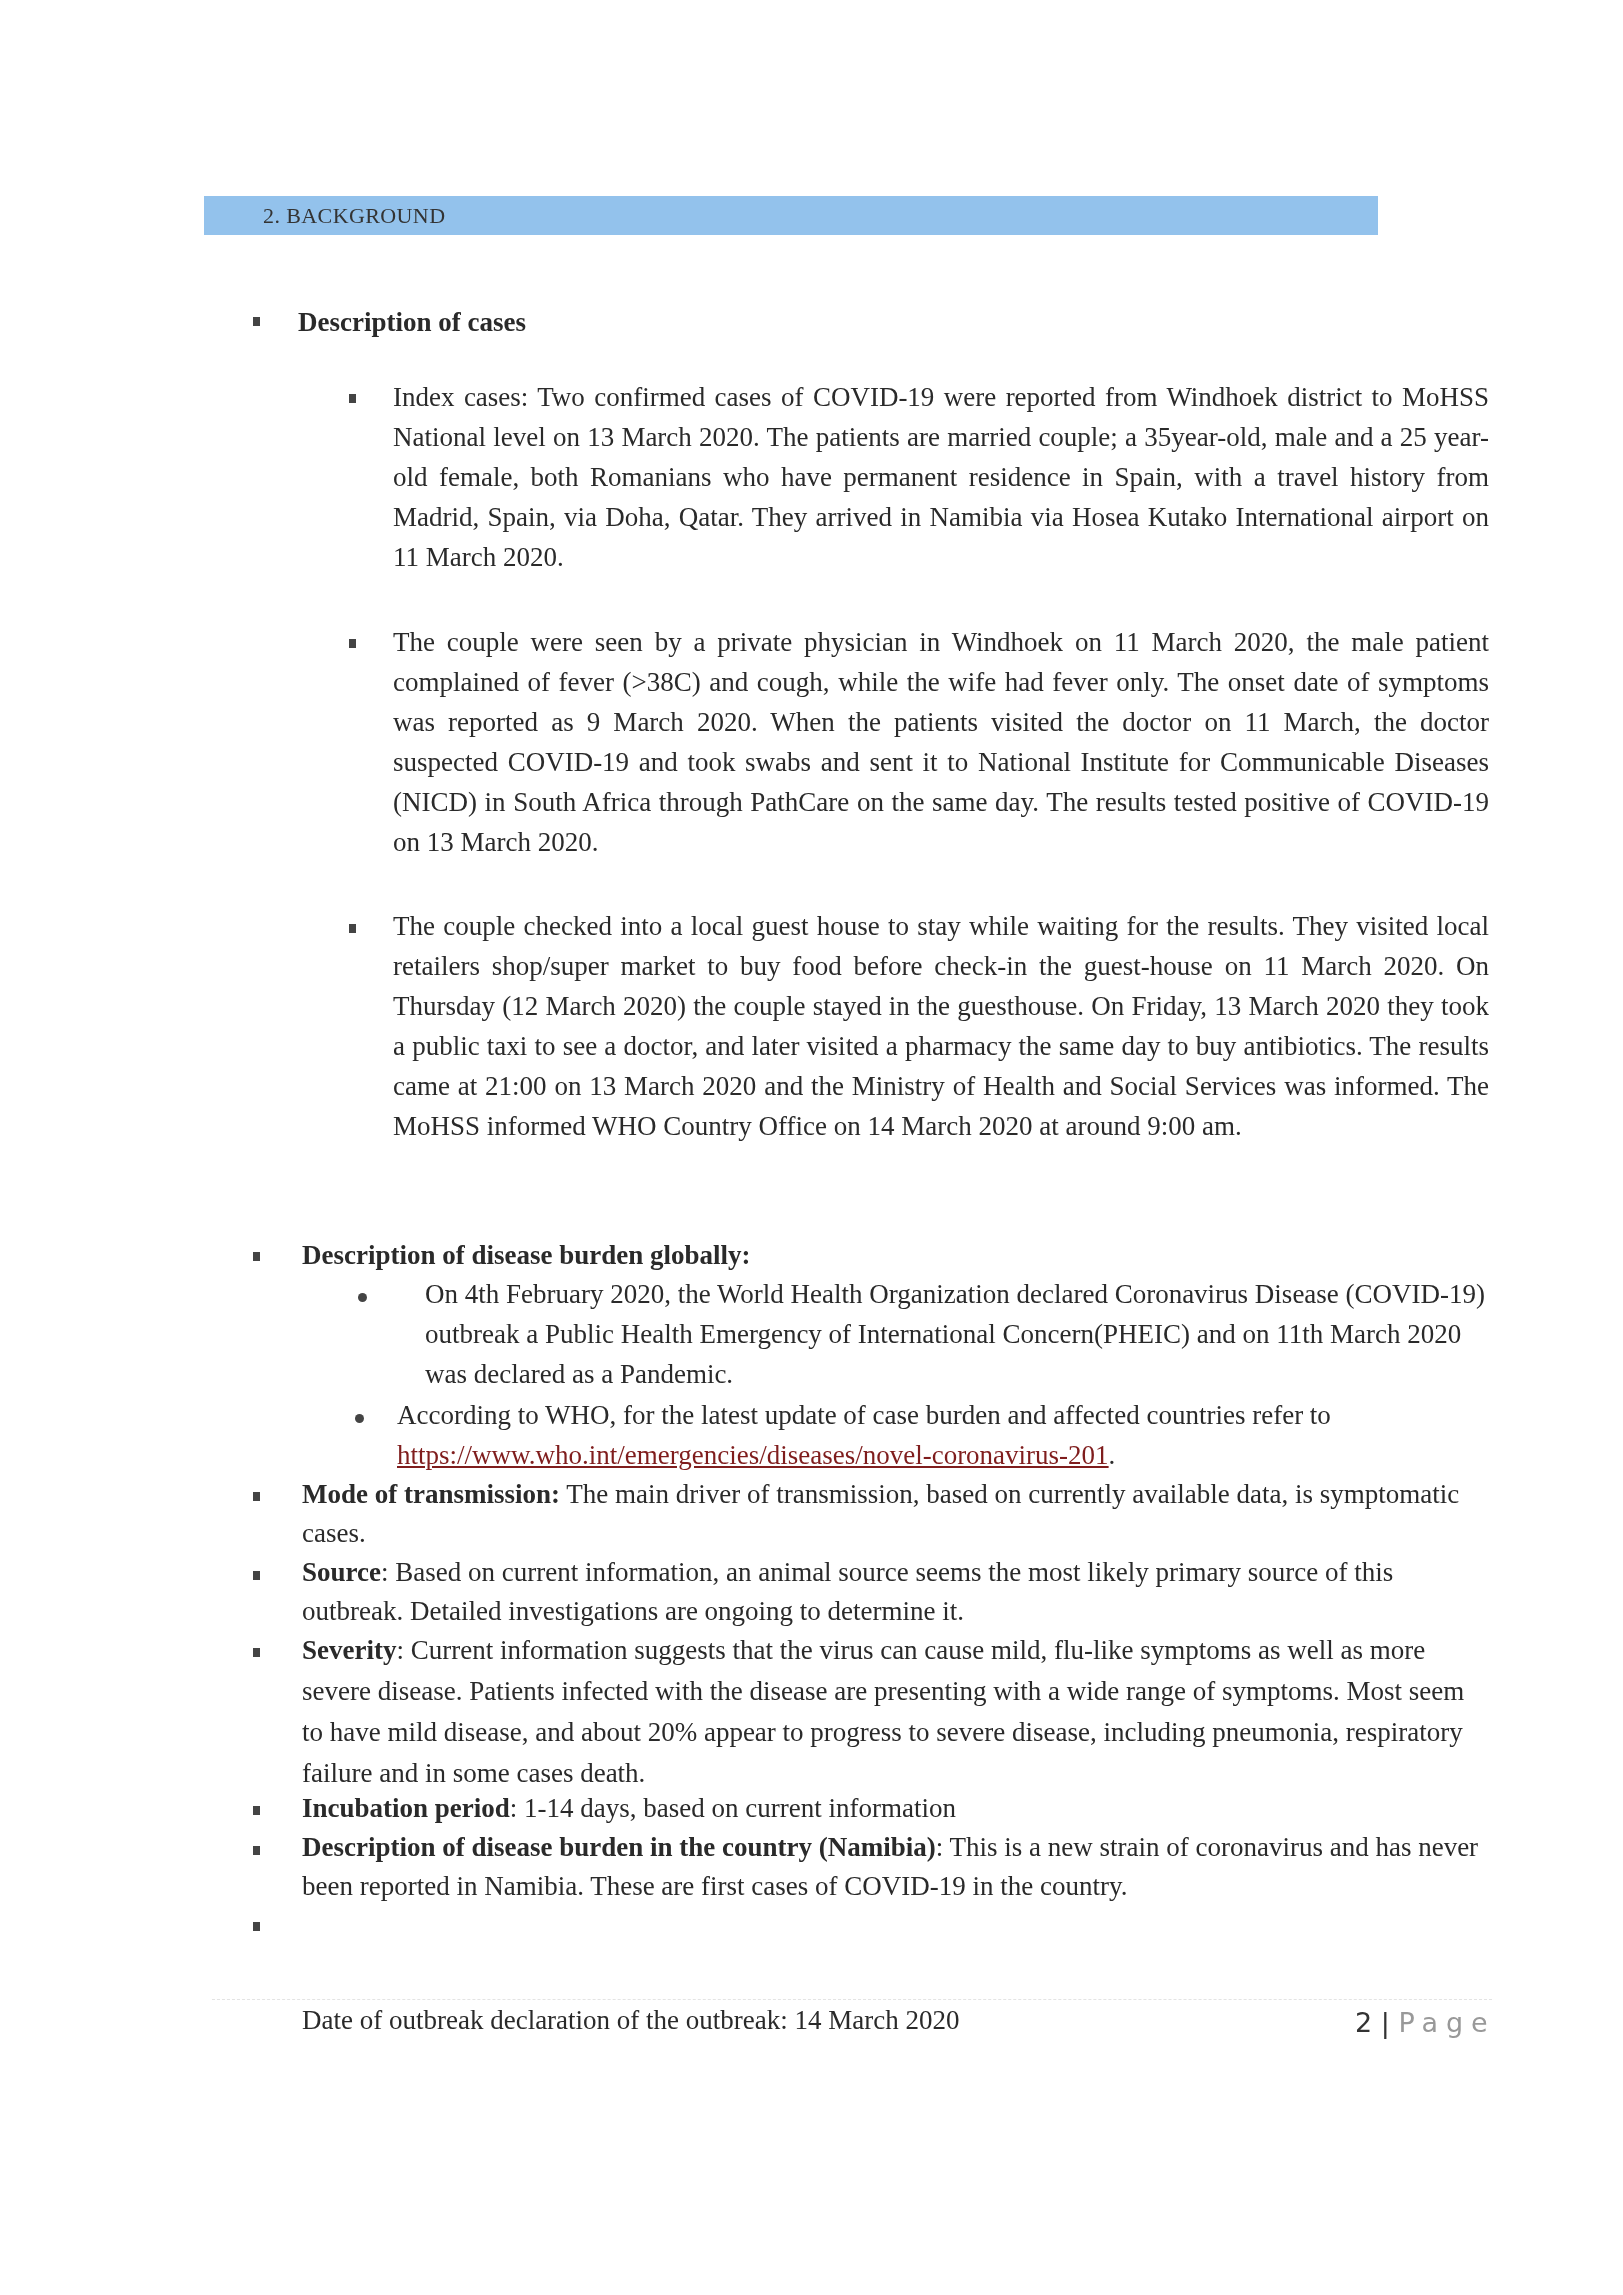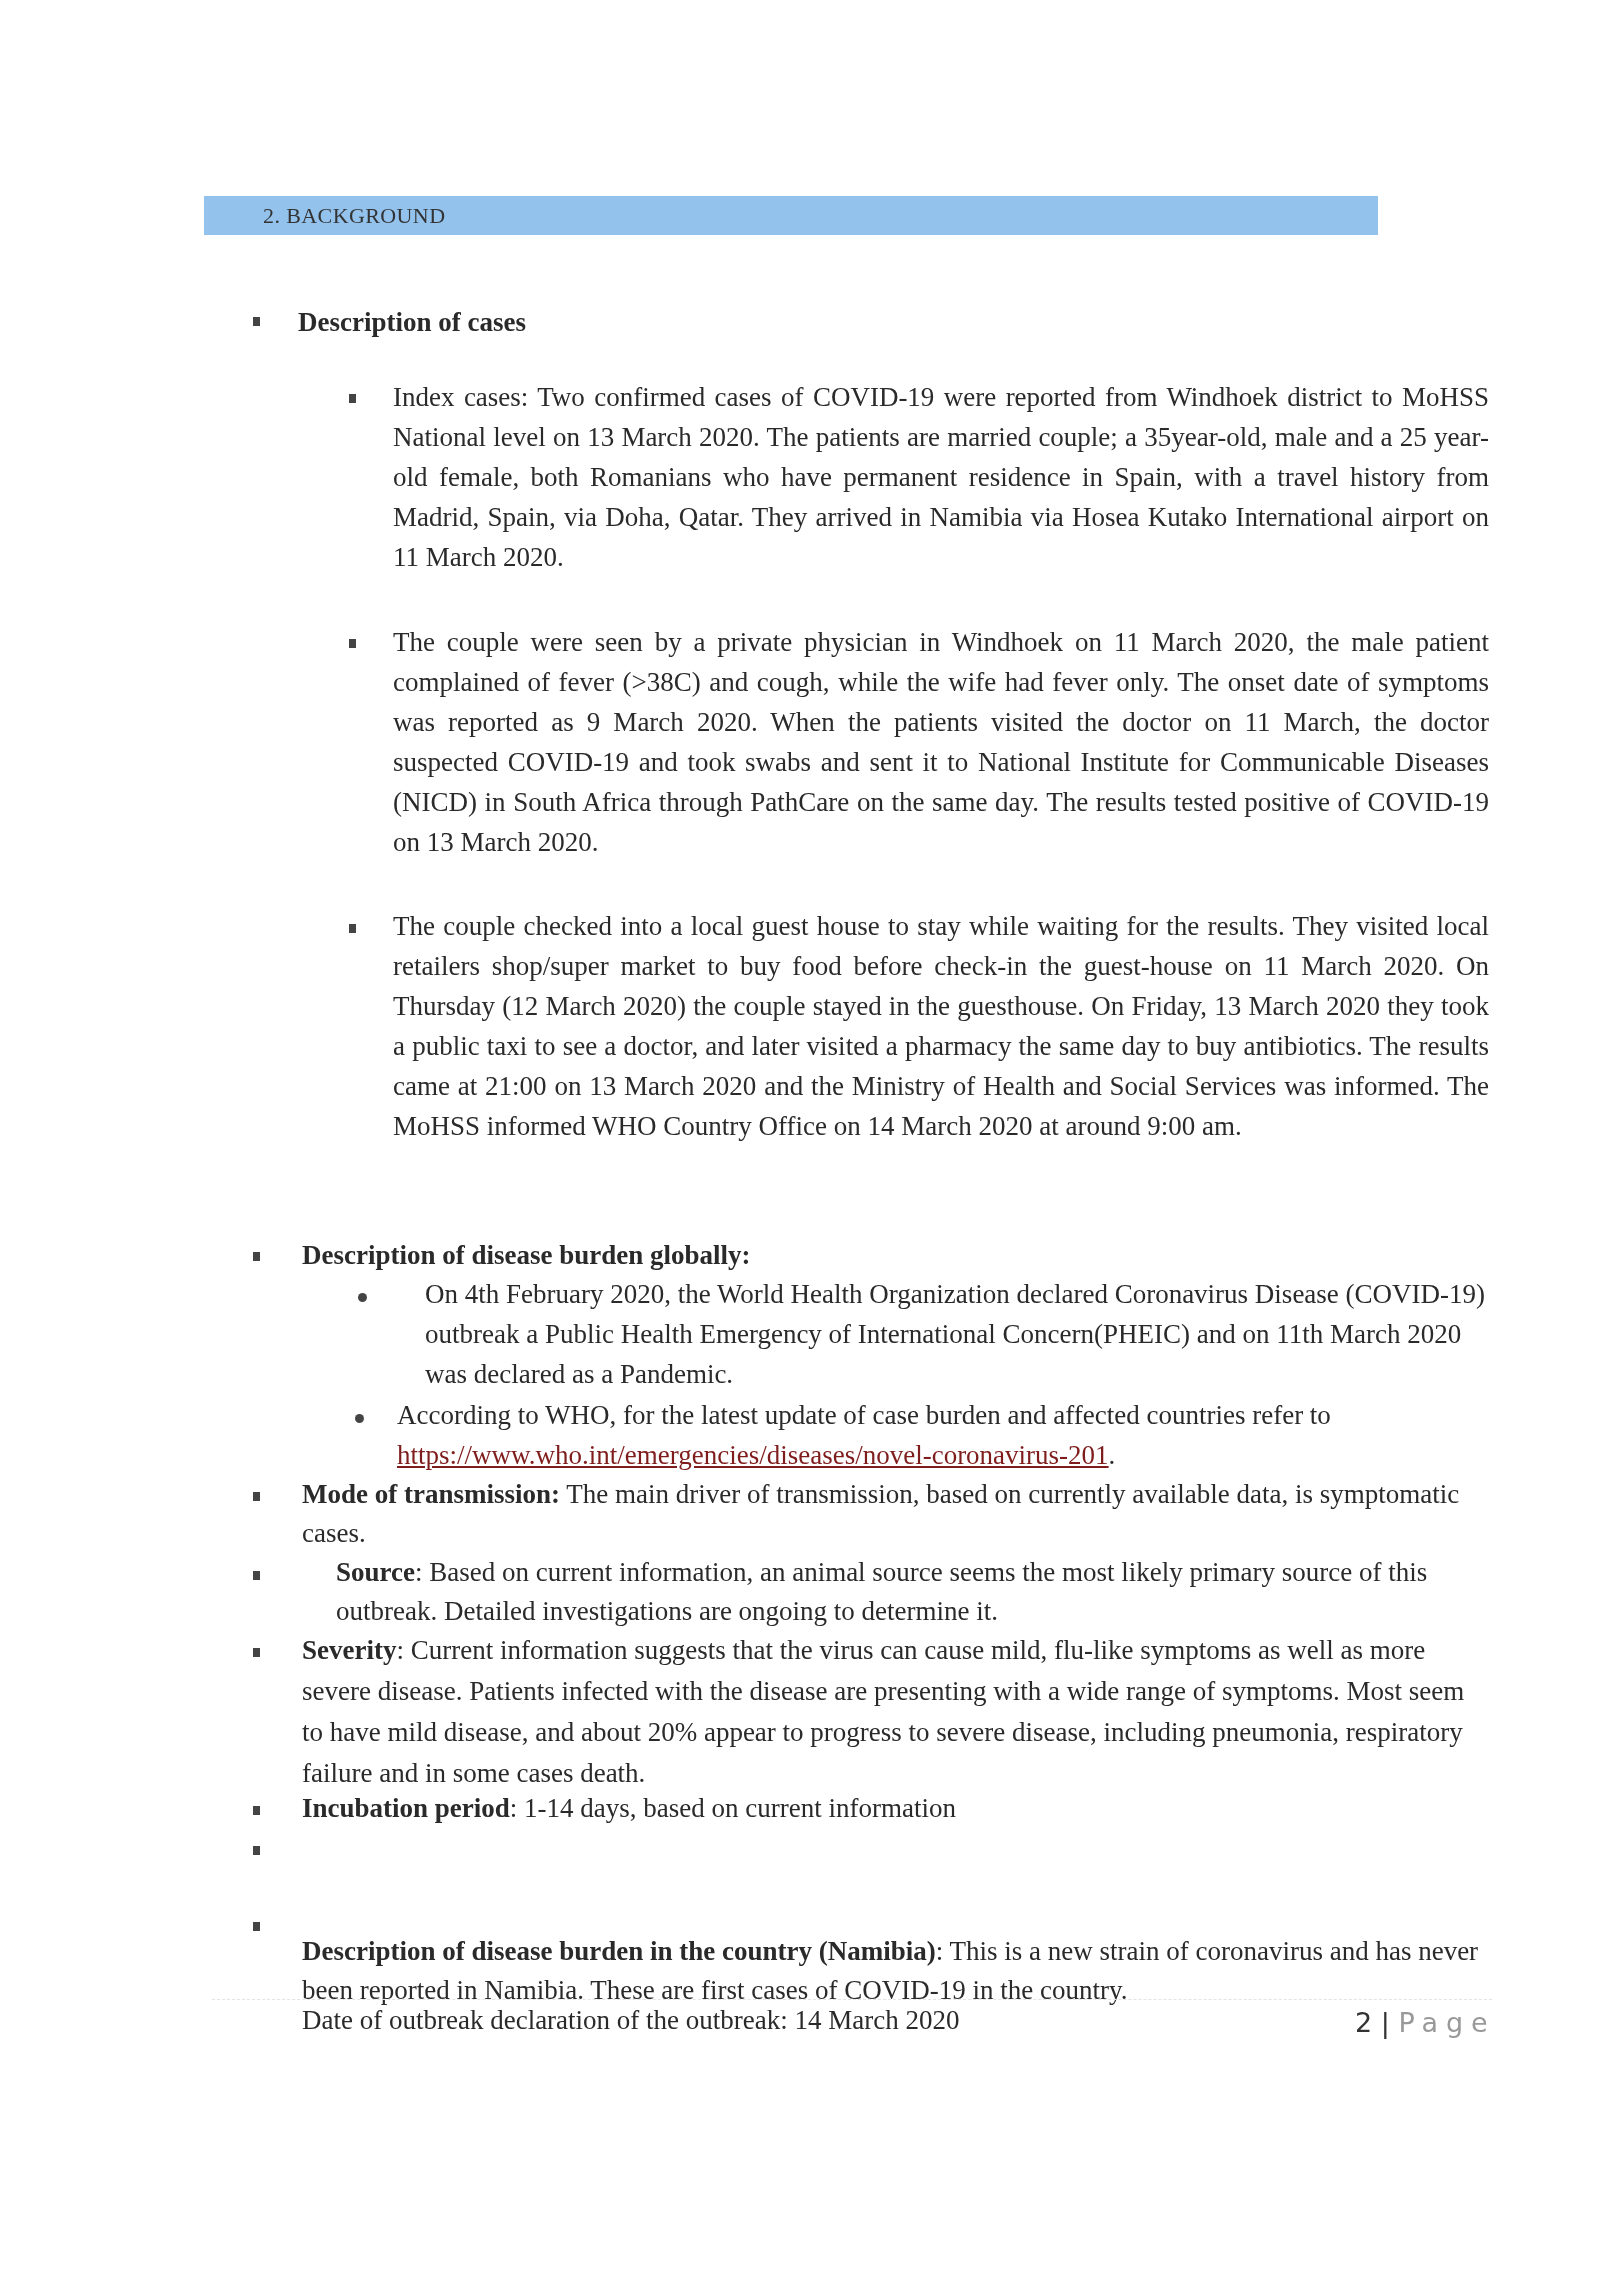--- a/index.html
+++ b/index.html
@@ -49,36 +49,36 @@
   <span>According to WHO, for the latest update of case burden and affected countries refer to</span>
   <a class="link" href="#">https://www.who.int/emergencies/diseases/novel-coronavirus-201</a><span>.</span>
 </div>
 
 <span class="sq" style="left:253px; top:1492px;"></span>
 <div class="block" style="left:302px; top:1475px; width:1178px; line-height:39px;">
   <span class="b">Mode of transmission:</span><span> The main driver of transmission, based on currently available data, is symptomatic cases.</span>
 </div>
 
 <span class="sq" style="left:253px; top:1571px;"></span>
-<div class="block" style="left:302px; top:1553px; width:1178px; line-height:39px;margin-left:34px;">
+<div class="block" style="left:302px; top:1553px; width:1178px; line-height:39px;">
   <span class="b">Source</span><span>: Based on current information, an animal source seems the most likely primary source of this outbreak. Detailed investigations are ongoing to determine it.</span>
 </div>
 
 <span class="sq" style="left:253px; top:1648px;"></span>
 <div class="block" style="left:302px; top:1630px; width:1182px; line-height:41px;">
   <span class="b">Severity</span><span>: Current information suggests that the virus can cause mild, flu-like symptoms as well as more severe disease. Patients infected with the disease are presenting with a wide range of symptoms. Most seem to have mild disease, and about 20% appear to progress to severe disease, including pneumonia, respiratory failure and in some cases death.</span>
 </div>
 
 <span class="sq" style="left:253px; top:1806px;"></span>
 <div class="block" style="left:302px; top:1789px; width:1178px; line-height:39px;">
   <span class="b">Incubation period</span><span>: 1-14 days, based on current information</span>
 </div>
 
 <span class="sq" style="left:253px; top:1846px;"></span>
-<div class="block" style="left:302px; top:1932px; width:1182px; line-height:39px;">
+<div class="block" style="left:302px; top:1828px; width:1182px; line-height:39px;">
   <span class="b">Description of disease burden in the country (Namibia)</span><span>: This is a new strain of coronavirus and has never been reported in Namibia. These are first cases of COVID-19 in the country.</span>
 </div>
 
 <span class="sq" style="left:253px; top:1922px;"></span>
 <div class="block" style="left:302px; top:1982px; width:1178px; line-height:39px;margin-top:19px;">
   <span>Date of outbreak declaration of the outbreak: 14 March 2020</span>
 </div>
 
 <div class="footer-line"></div>
 <div class="pagenum">

